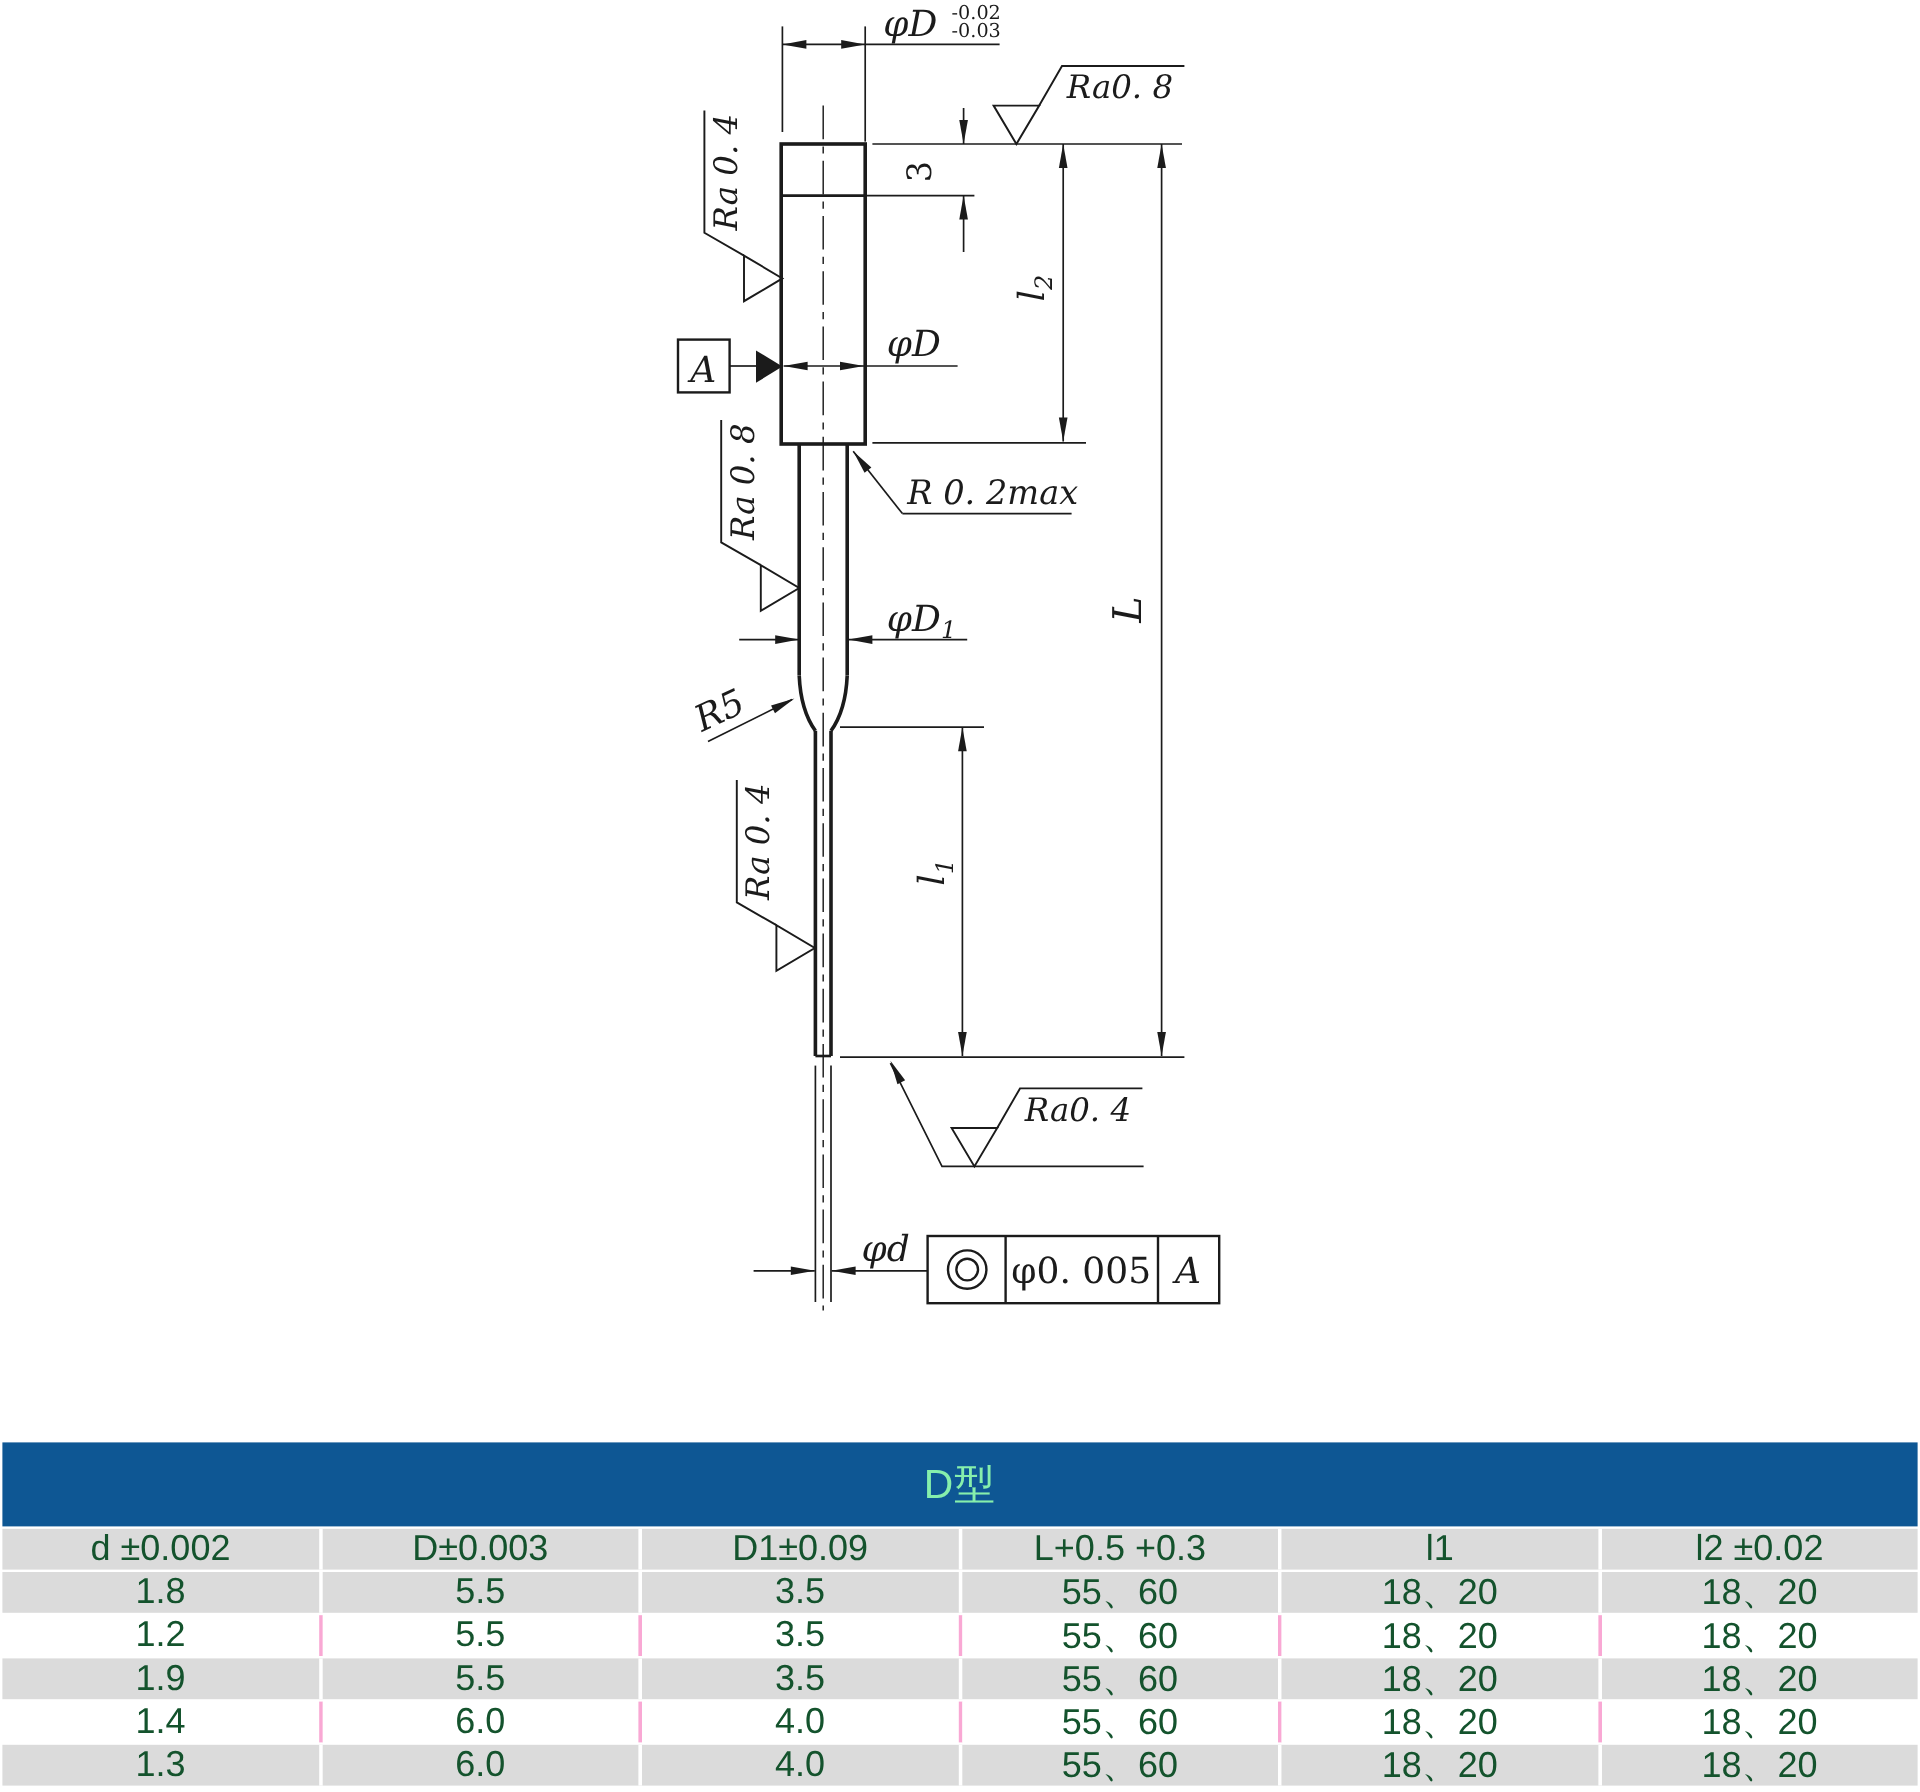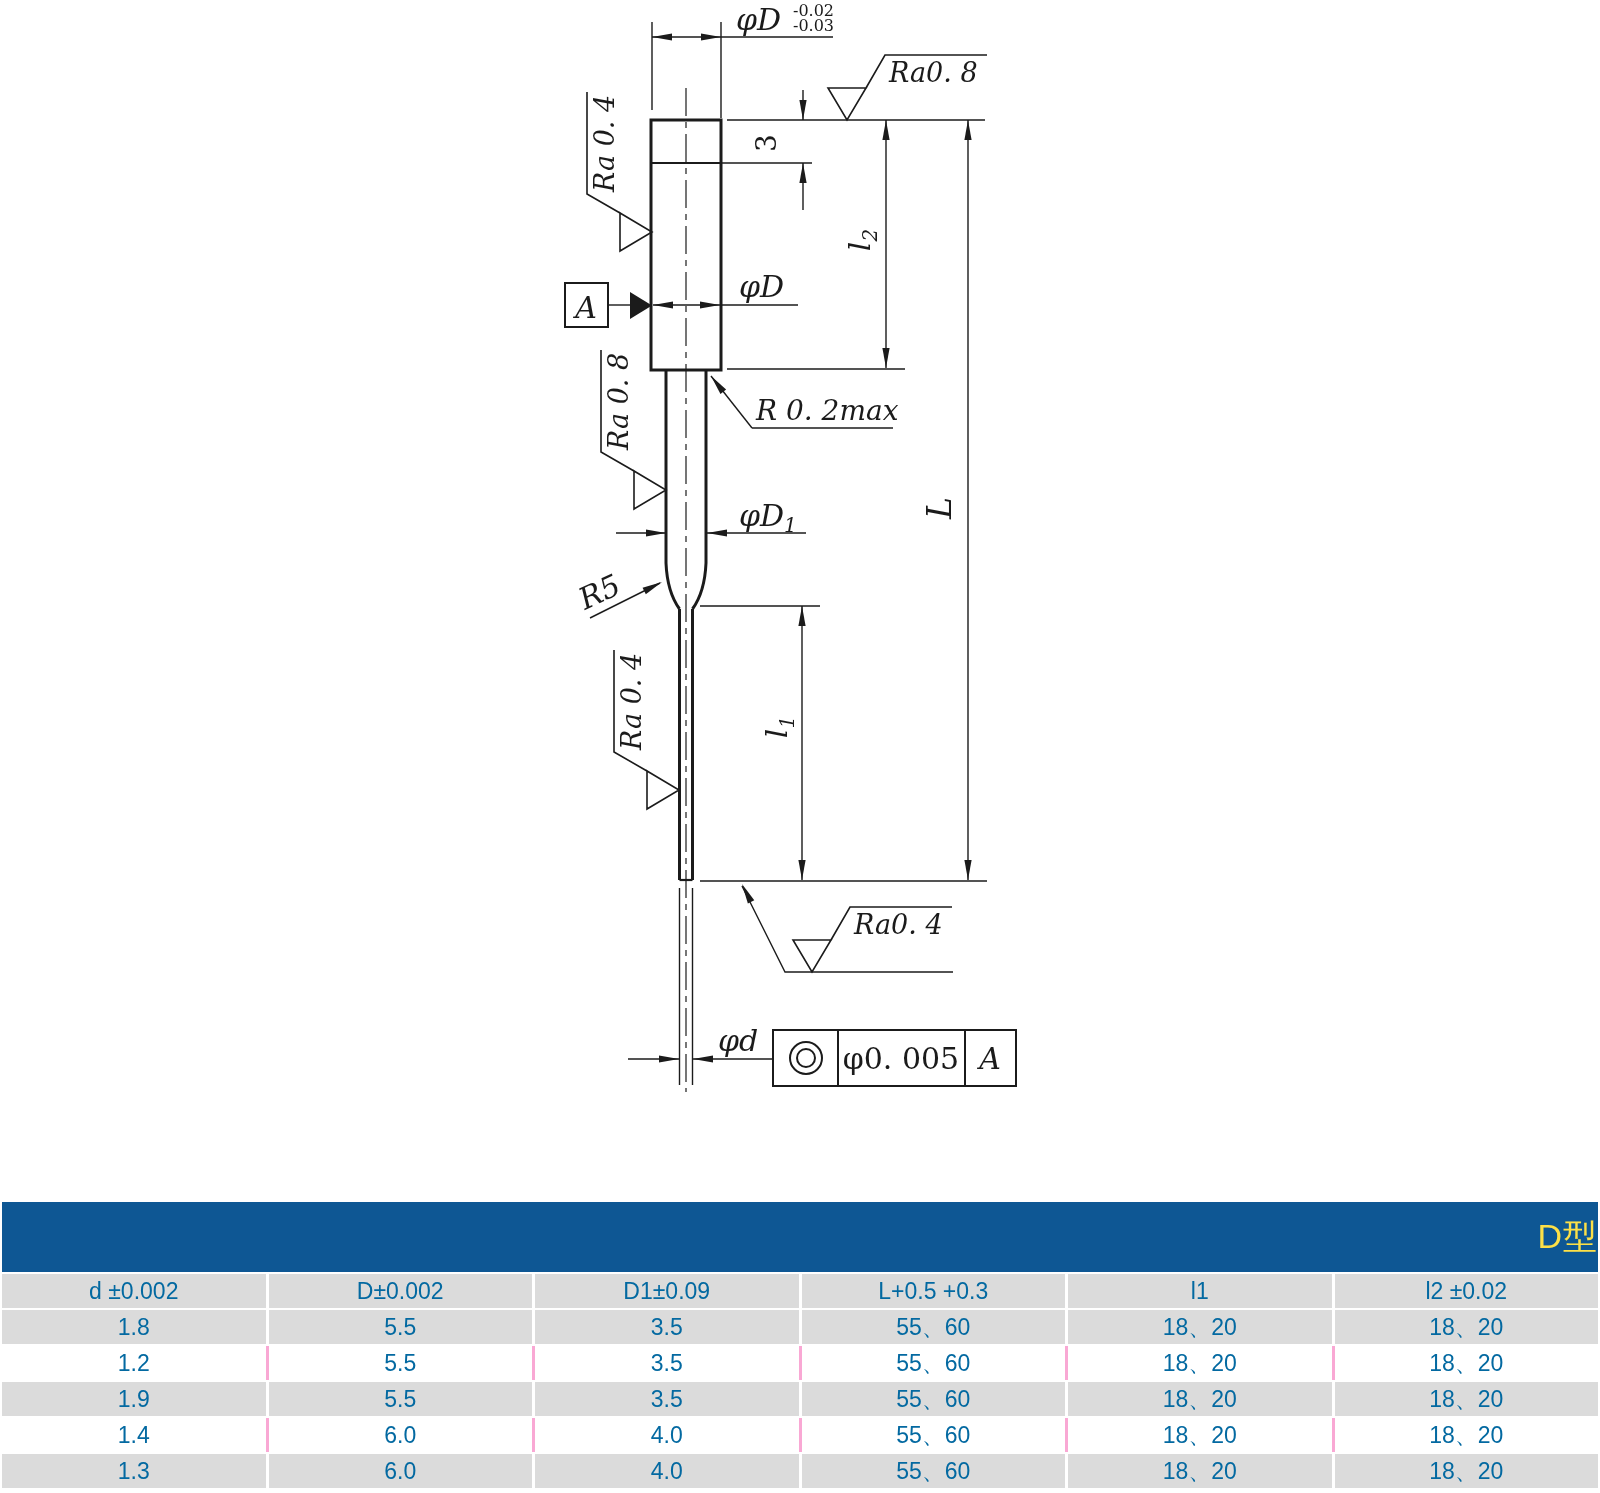--- a/index.html
+++ b/index.html
@@ -14,21 +14,21 @@
   .ah{fill:#1b1b1b;stroke:none;}
   .cl{stroke:#1b1b1b;stroke-width:1.2;fill:none;stroke-dasharray:28 6 6 6;}
   .fcf{stroke:#1b1b1b;stroke-width:2;fill:none;}
 
   .table-wrap{position:absolute;left:2px;top:1202px;width:1596px;
     font-family:"Liberation Sans","DejaVu Sans",sans-serif;}
   .tblue{height:70px;display:flex;align-items:center;justify-content:center;
     color:#fff;font-size:34px;letter-spacing:1px;}
   .trow{display:flex;height:34px;margin-top:2px;}
   .tcell{flex:1;display:flex;align-items:center;justify-content:center;
-    font-size:23px;color:#0369a1;}
+    font-size:30px;color:#14532d;}
   .gray .tcell{background:#dbdbdb;border-right:3px solid #ffffff;}
   .gray .tcell:last-child{border-right:none;text-align:right;}
   .white .tcell{background:#ffffff;border-right:3px solid #f9a8d4;}
   .white .tcell:last-child{border-right:none;}
 </style>
 </head>
 <body>
 
 <svg width="1600" height="1160" viewBox="0 0 1600 1160">
 
@@ -176,26 +176,26 @@
     <g>
       <circle cx="806" cy="1058" r="16" class="fcf"></circle>
       <circle cx="806" cy="1058" r="9" class="fcf"></circle>
     </g>
     <text x="901" y="1069" text-anchor="middle" font-size="30">φ0. 005</text>
     <text x="990" y="1069" text-anchor="middle" font-size="30" class="it">A</text>
   </g>
 </svg>
 
 <div class="table-wrap">
-  <div class="tblue" id="tblue" style="background: rgb(14, 87, 148); color: #fde047; justify-content: flex-end;">
+  <div class="tblue" id="tblue" style="background: rgb(14, 87, 148); color: #86efac;">
     <span>D型</span>
   </div>
   <div class="trow gray">
     <div class="tcell">d ±0.002</div>
-    <div class="tcell">D±0.002</div>
+    <div class="tcell">D±0.003</div>
     <div class="tcell">D1±0.09</div>
     <div class="tcell">L+0.5 +0.3</div>
     <div class="tcell">l1</div>
     <div class="tcell">l2 ±0.02</div>
   </div>
   <div id="table-body">
       <div class="trow gray">
         <div class="tcell">1.8</div>
         <div class="tcell">5.5</div>
         <div class="tcell">3.5</div>

